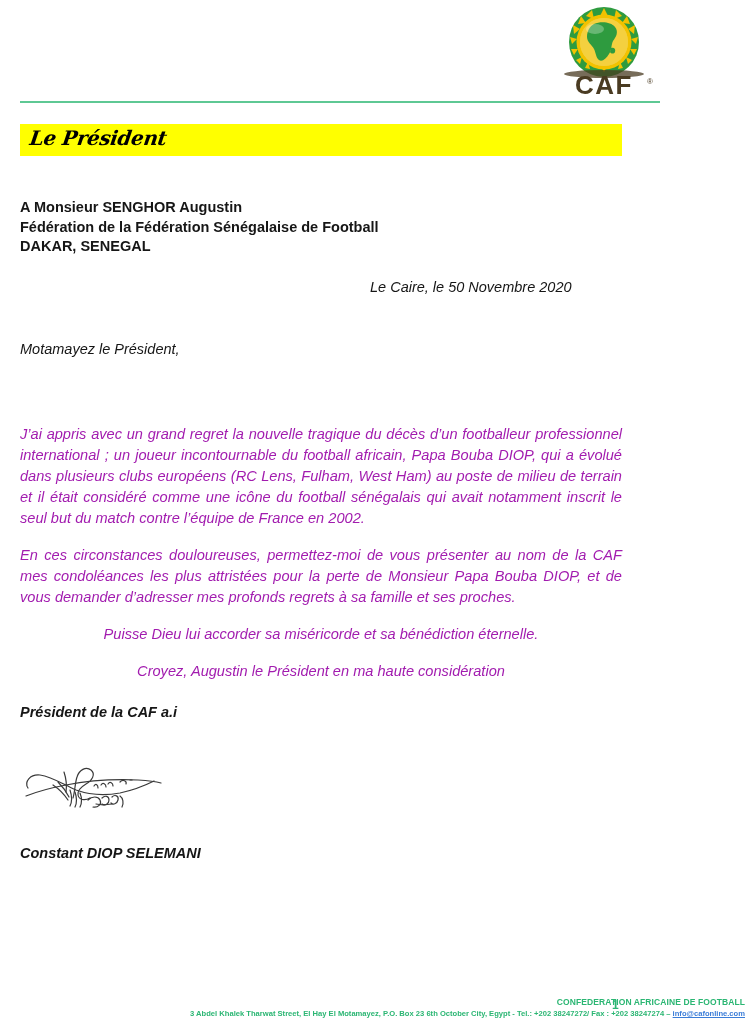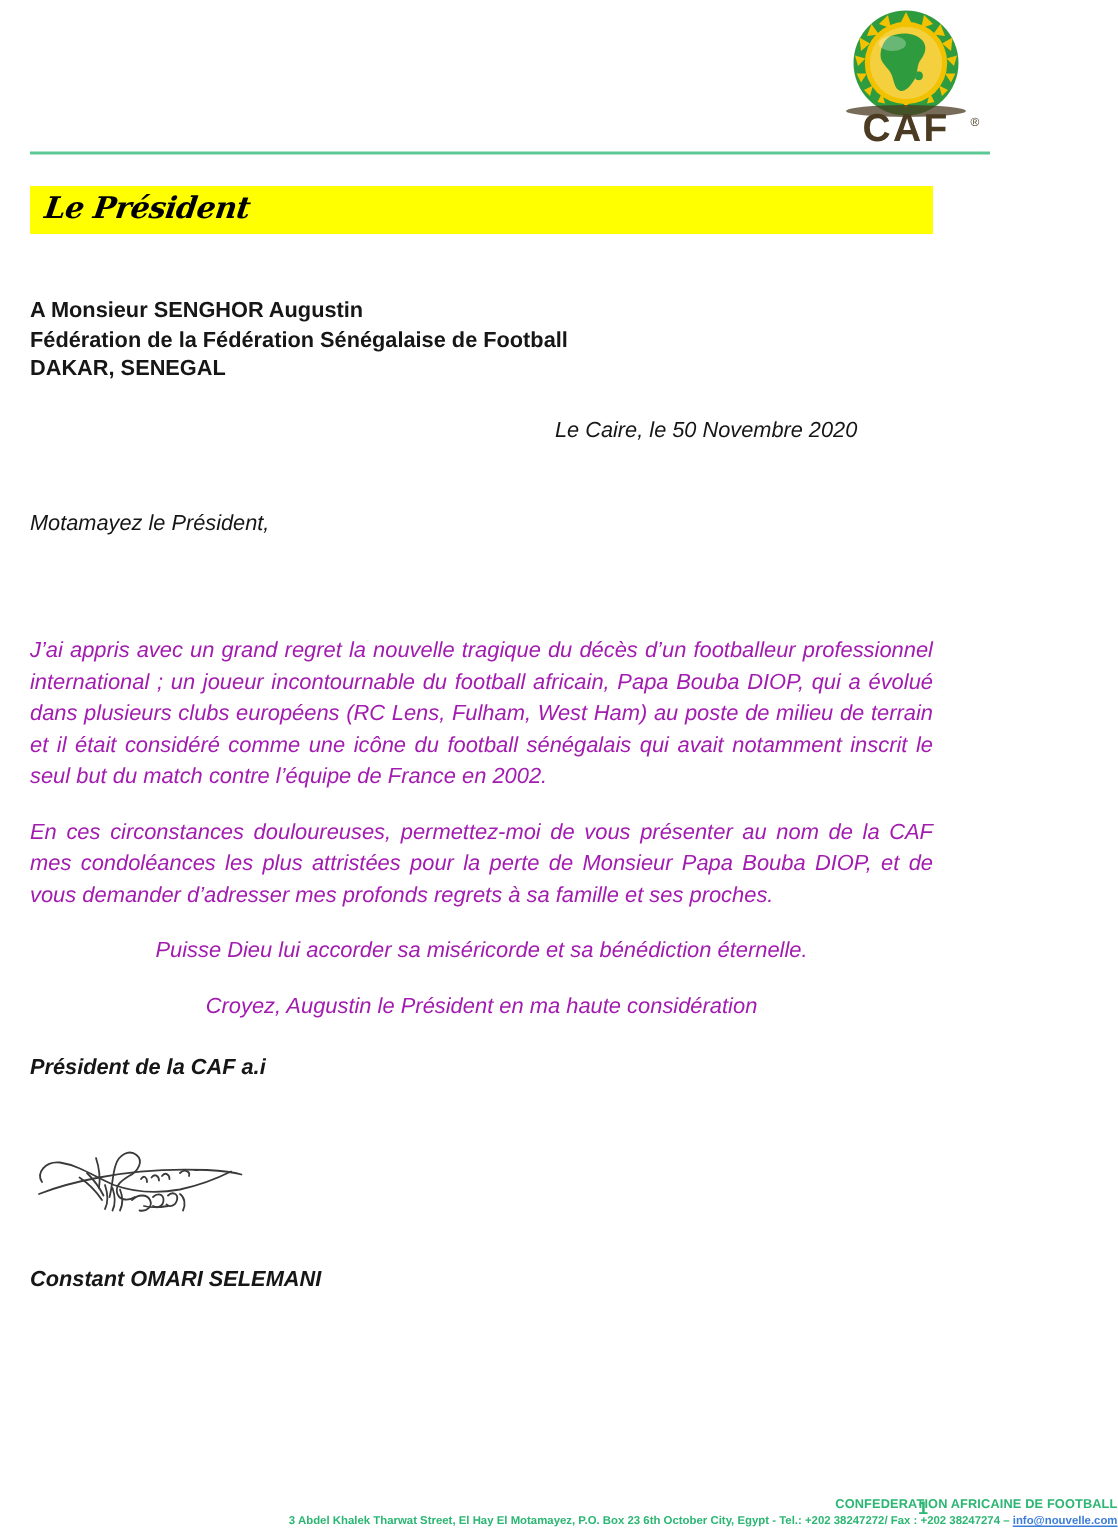--- a/index.html
+++ b/index.html
@@ -272,22 +272,22 @@
         <path d="M60 41 C62 46 62 51 60 55"></path>
         <path d="M68 48 C72 44 78 44 80 48 C82 52 78 56 73 55"></path>
         <path d="M82 46 C85 43 89 44 89 48 C89 52 85 54 82 52"></path>
         <path d="M92 45 C95 42 99 44 98 48 C97 52 93 53 91 51"></path>
         <path d="M100 44 C103 46 104 51 102 55"></path>
         <path d="M76 52 C80 53 86 53 92 52"></path>
       </g>
     </svg>
   </div>
 
-  <div class="sig-name">Constant OMARI SELEMANI</div>
+  <div class="sig-name">Constant DIOP SELEMANI</div>
 
   <div class="footer">
     <div class="footer-title">CONFEDERATION AFRICAINE DE FOOTBALL</div>
-    <div class="footer-address"><span>3 Abdel Khalek Tharwat Street, El Hay El Motamayez, P.O. Box 23 6th October City, Egypt - Tel.: +202 38247272/ Fax : +202 38247274 – </span><a class="footer-email" href="#">info@nouvelle.com</a></div>
+    <div class="footer-address"><span>3 Abdel Khalek Tharwat Street, El Hay El Motamayez, P.O. Box 23 6th October City, Egypt - Tel.: +202 38247272/ Fax : +202 38247274 – </span><a class="footer-email" href="#">info@cafonline.com</a></div>
   </div>
 
   <div class="page-number">1</div>
 
 </div>
 
 </body></html>

